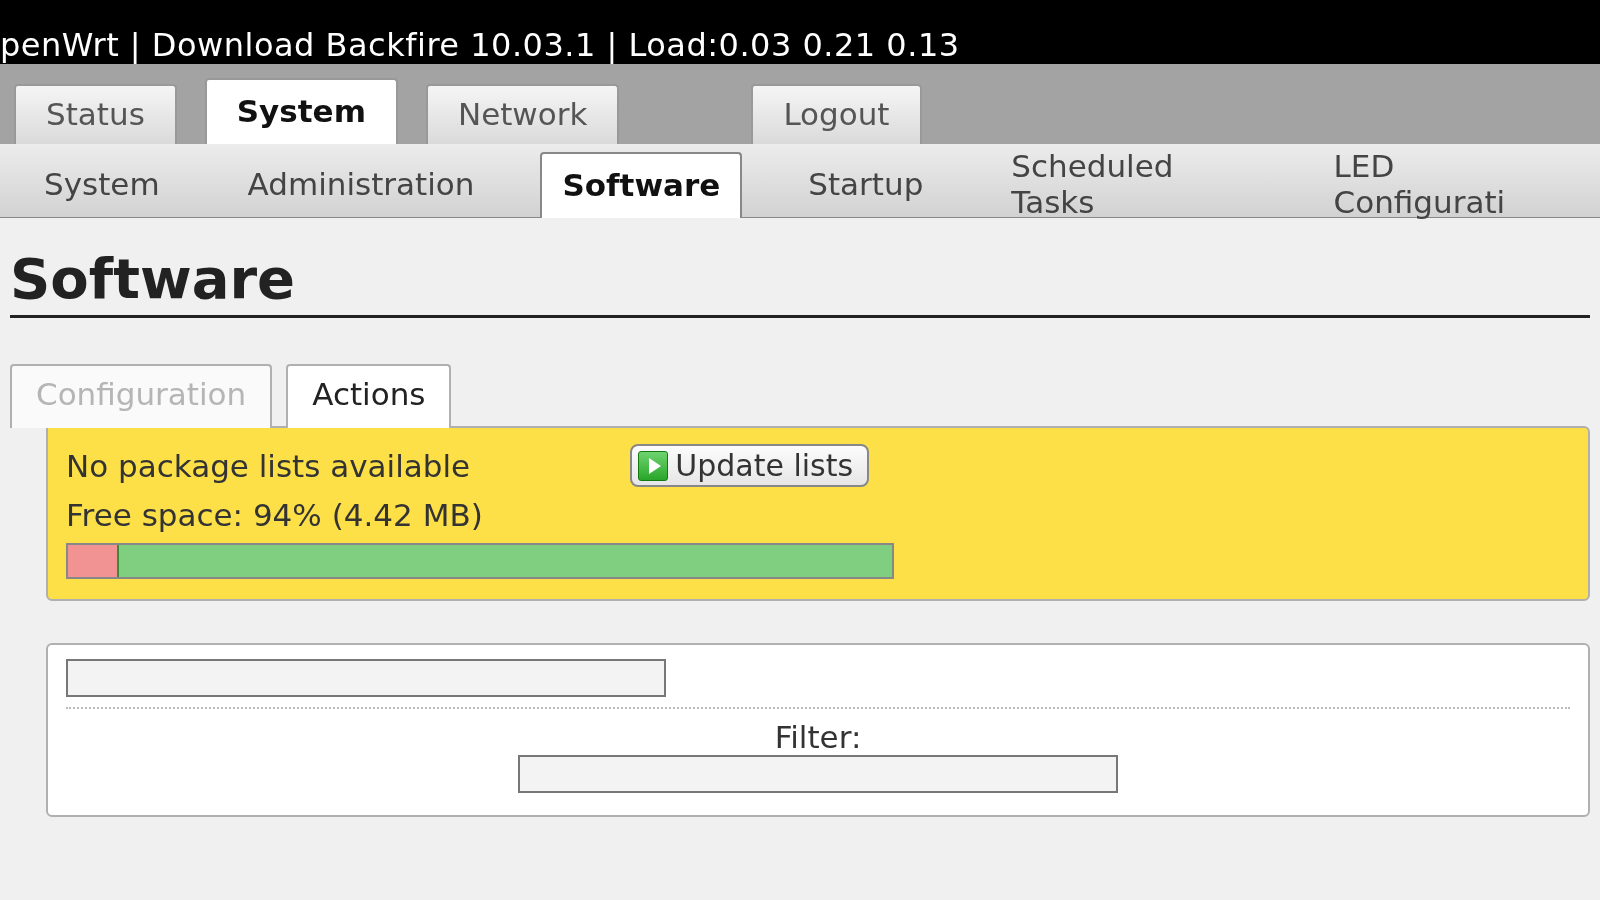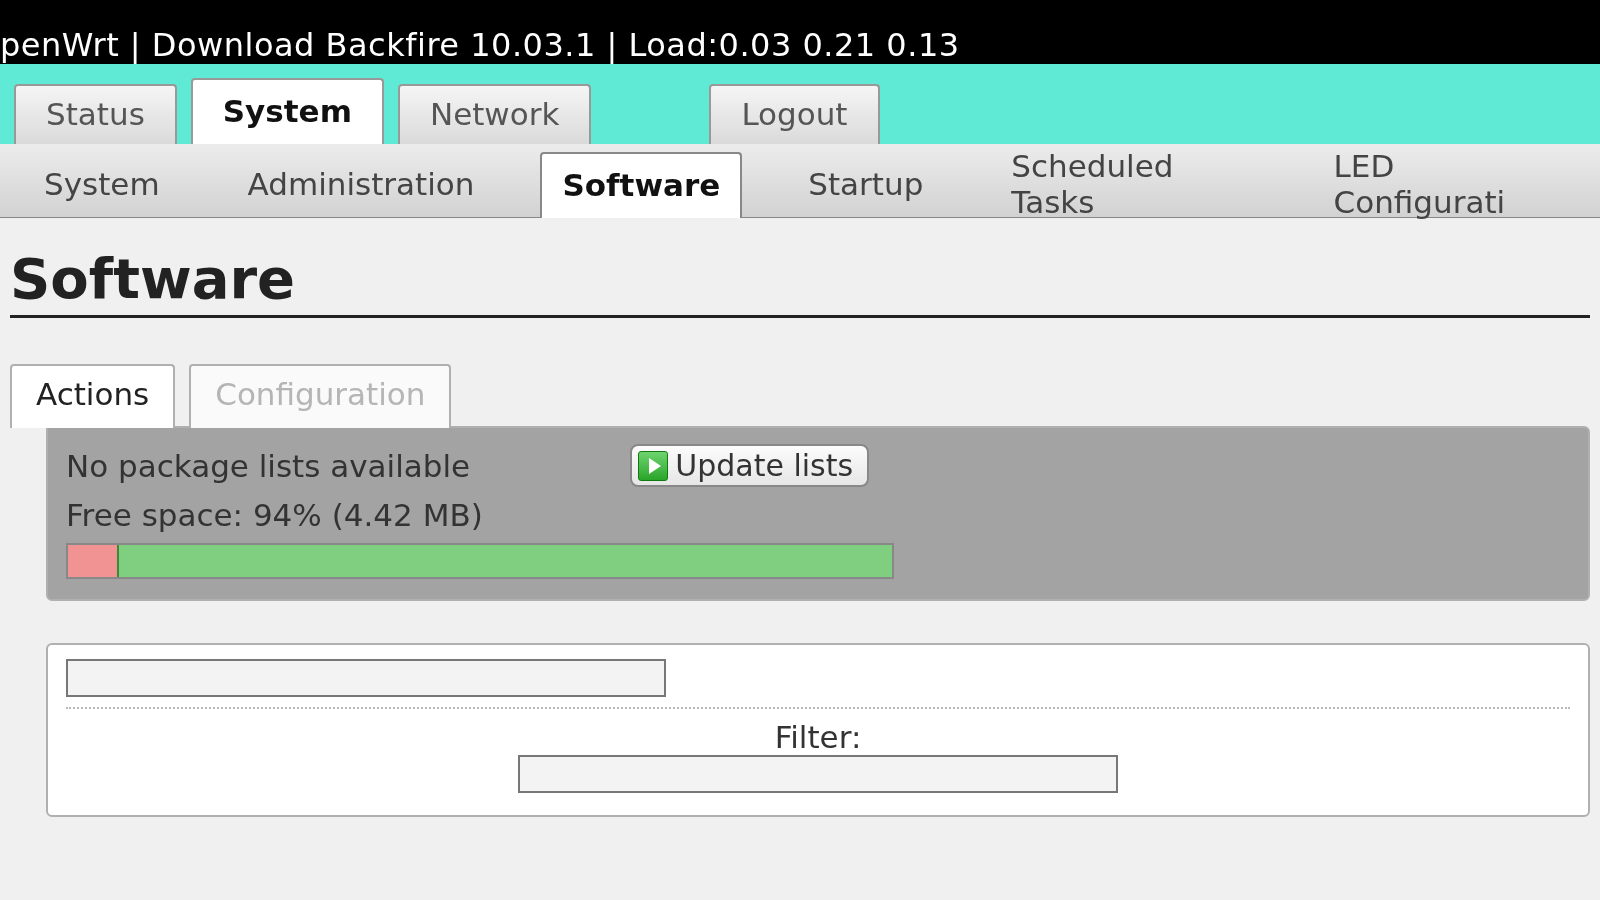--- a/index.html
+++ b/index.html
@@ -16,26 +16,26 @@
     color: #fff;
     height: 64px;
     display: flex;
     align-items: flex-end;
     padding-left: 0;
     font-size: 32px;
     letter-spacing: 0.5px;
     white-space: pre;
   }
   .navbar {
-    background: #5eead4;
+    background: #a3a3a3;
     height: 80px;
     padding: 14px 14px 0 14px;
     display: flex;
     align-items: flex-end;
-    gap: 14px;
+    gap: 28px;
   }
   .navtab {
     background: linear-gradient(to bottom, #f5f5f5, #dadada);
     border: 2px solid #999;
     border-bottom: none;
     border-radius: 4px 4px 0 0;
     padding: 10px 30px 12px 30px;
     font-size: 31px;
     color: #555;
     cursor: pointer;
@@ -109,21 +109,21 @@
     bottom: -2px;
     z-index: 2;
   }
   .stab.inactive {
     color: #b5b5b5;
     background: #fafafa;
   }
   .panel {
     border: 2px solid #b0b0b0;
     border-radius: 0 6px 6px 6px;
-    background: #a3a3a3;
+    background: #fde047;
     margin-left: 36px;
     margin-right: 0;
     padding: 16px 18px 20px 18px;
   }
   .row1 {
     display: flex;
     align-items: center;
     gap: 160px;
     font-size: 31px;
     color: #333;
@@ -245,22 +245,22 @@
     </div>
   <div class="subtab">
       <span>LED Configurati</span>
     </div>
 </div>
 
 <div class="content">
   <h1 class="page-title">Software</h1>
 
   <div class="section-tabs">
+    <div class="stab inactive"><span>Configuration</span></div>
     <div class="stab"><span>Actions</span></div>
-    <div class="stab inactive"><span>Configuration</span></div>
   </div>
 
   <div class="panel">
     <div class="row1">
       <span>No package lists available</span>
       <span class="update-btn">
         <span class="play-icon"></span>
         <span>Update lists</span>
       </span>
     </div>

